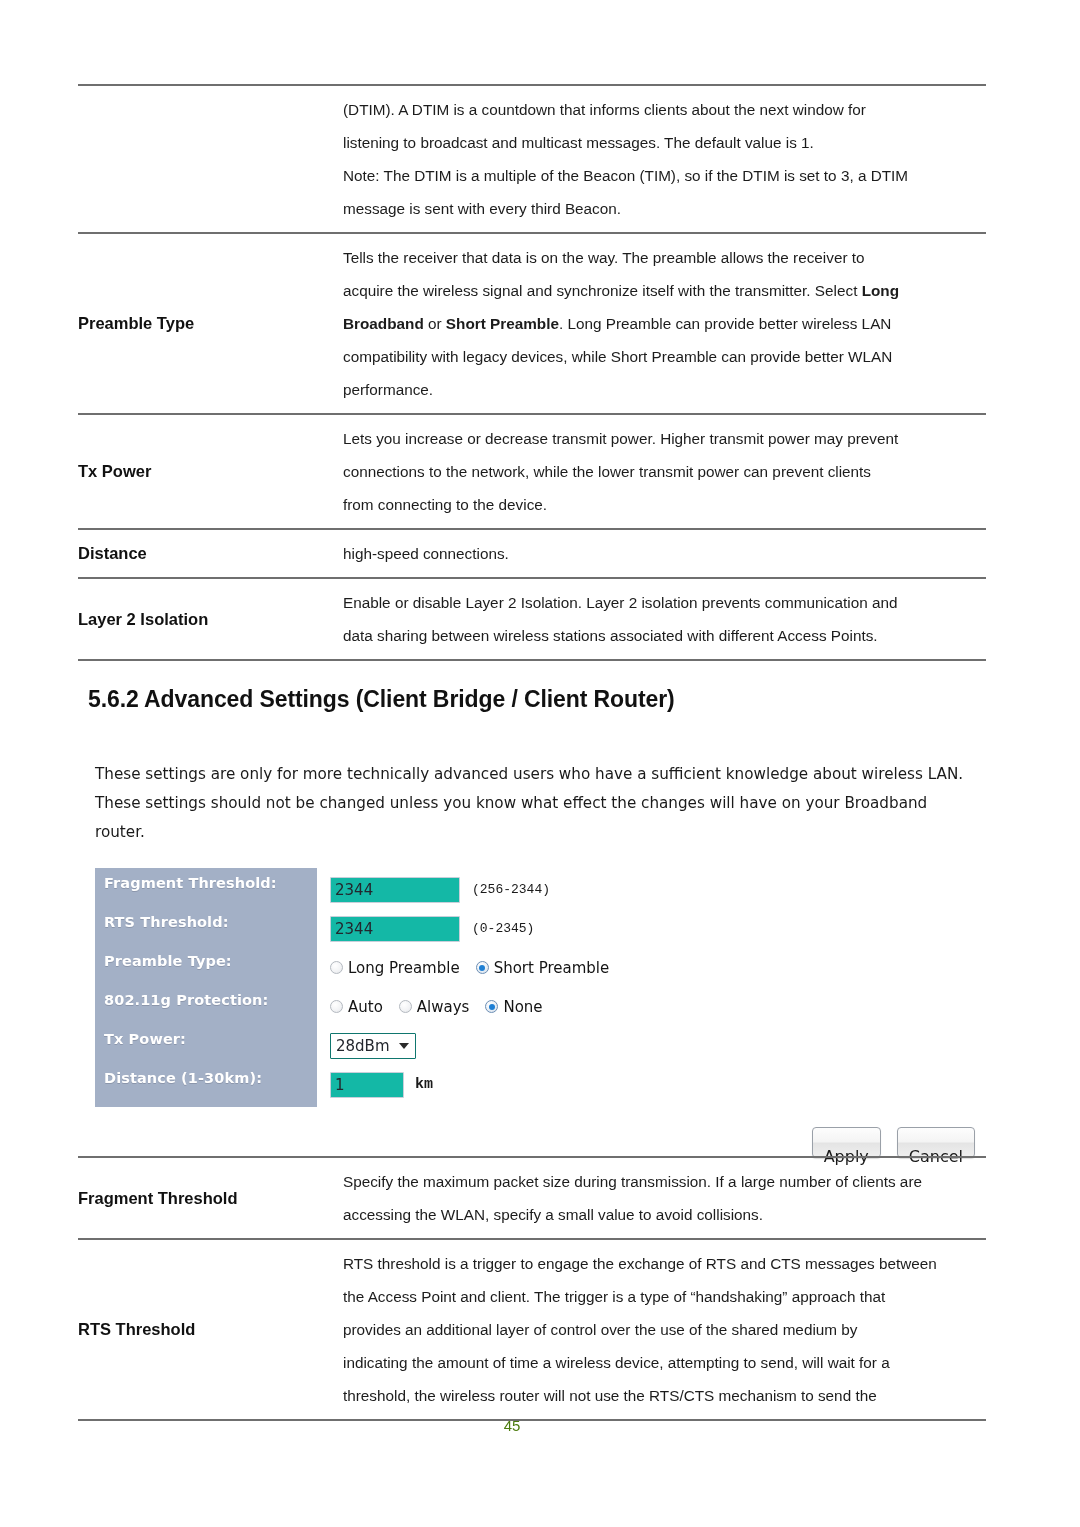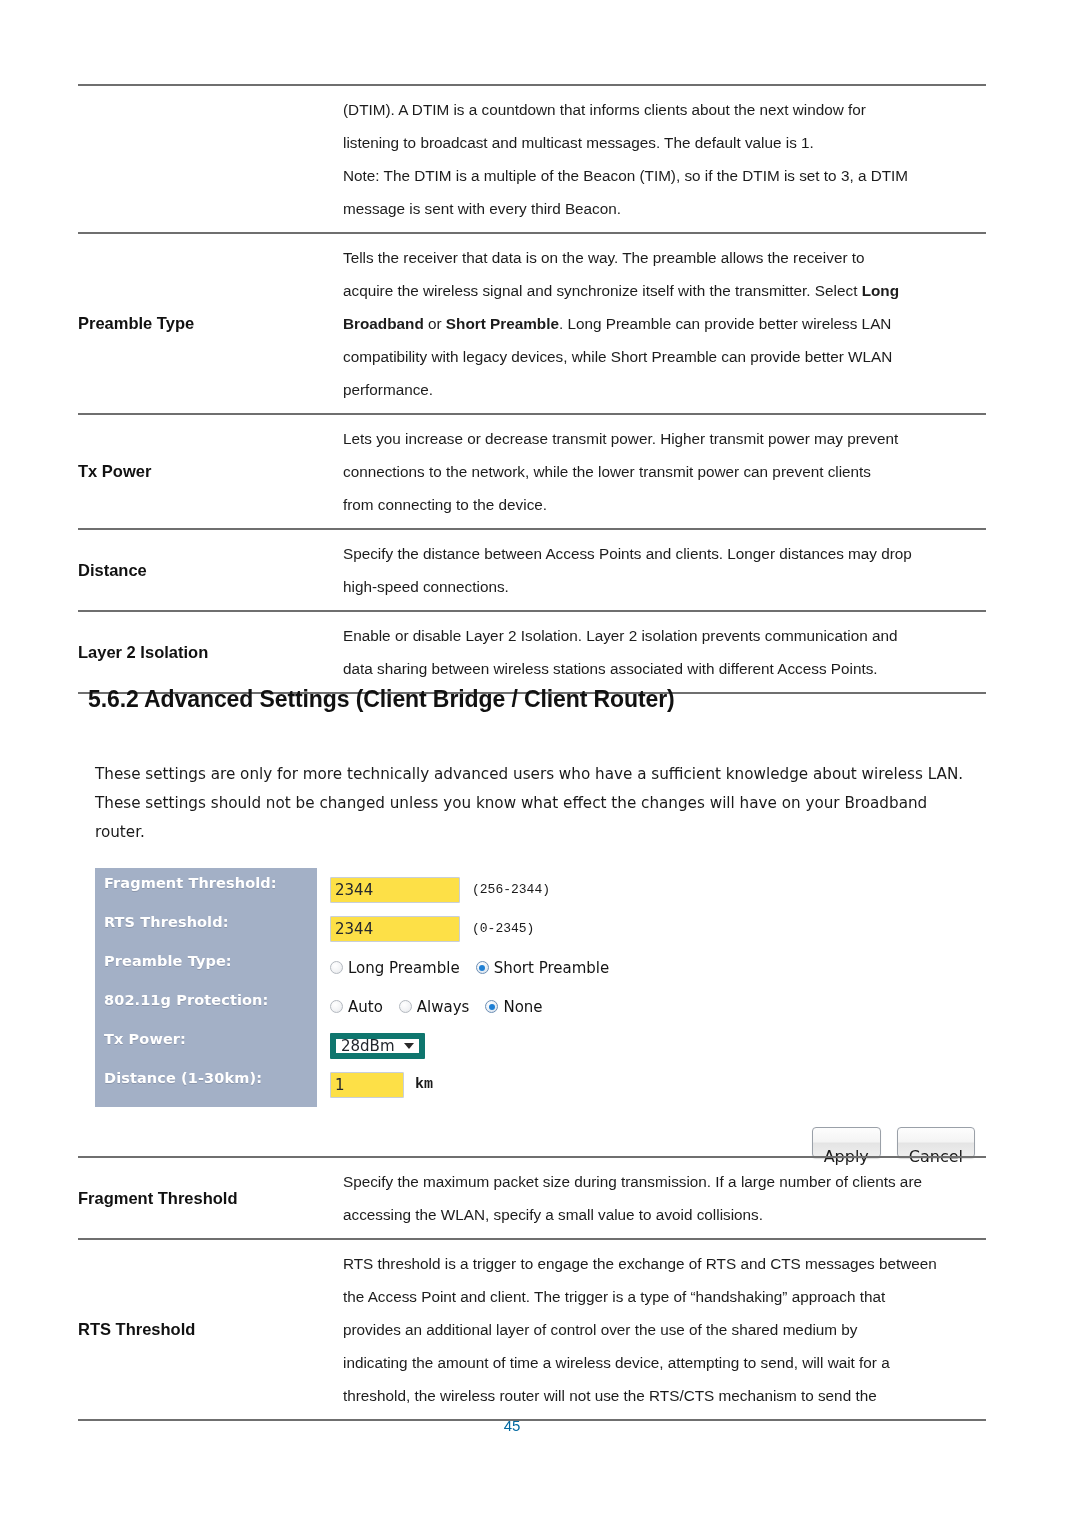--- a/index.html
+++ b/index.html
@@ -118,21 +118,21 @@
     flex: 1 1 auto;
     display: flex;
     align-items: center;
     padding-left: 13px;
   }
 
   .text-input {
     height: 26px;
     box-sizing: border-box;
     border: 1px solid #c8cfda;
-    background: #fde047;
+    background: #14b8a6;
     font-family: "DejaVu Sans", sans-serif;
     font-size: 15px;
     color: #23272e;
     padding: 0 4px;
     outline: none;
     border-radius: 1px;
   }
   .text-input.wide { width: 130px; }
   .text-input.narrow { width: 74px; }
 
@@ -182,21 +182,21 @@
     margin-left: -3px; margin-top: -3px;
     border-radius: 50%;
     background: #1e7fd4;
   }
 
   
   .select-box {
     height: 26px;
     min-width: 86px;
     box-sizing: border-box;
-    border: 6px solid #0f766e;
+    border: 1px solid #0f766e;
     background: #ffffff;
     display: flex;
     align-items: center;
     padding: 0 5px 0 5px;
     font-size: 15px;
     color: #23272e;
     border-radius: 1px;
     font-family: "DejaVu Sans", sans-serif;
   }
   .select-box .sel-val { margin-right: 9px; }
@@ -232,21 +232,21 @@
   }
 
   
   .page-number {
     position: absolute;
     left: 0;
     top: 1417px;
     width: 1024px;
     text-align: center;
     font-size: 15px;
-    color: #0369a1;
+    color: #4d7c0f;
   }
 </style>
 </head>
 <body>
 
 <div class="page">
 
   <div class="desc-table top" id="table-top">
       <div class="rule"></div>
       <div class="row-wrap">
@@ -275,21 +275,20 @@
         <div class="cell-desc">
           <div>Lets you increase or decrease transmit power. Higher transmit power may prevent</div>
           <div>connections to the network, while the lower transmit power can prevent clients</div>
           <div>from connecting to the device.</div>
         </div>
       </div>
       <div class="rule"></div>
       <div class="row-wrap">
         <div class="cell-term">Distance</div>
         <div class="cell-desc">
-          <div>Specify the distance between Access Points and clients. Longer distances may drop</div>
           <div>high-speed connections.</div>
         </div>
       </div>
       <div class="rule"></div>
       <div class="row-wrap">
         <div class="cell-term">Layer 2 Isolation</div>
         <div class="cell-desc">
           <div>Enable or disable Layer 2 Isolation. Layer 2 isolation prevents communication and</div>
           <div>data sharing between wireless stations associated with different Access Points.</div>
         </div>

